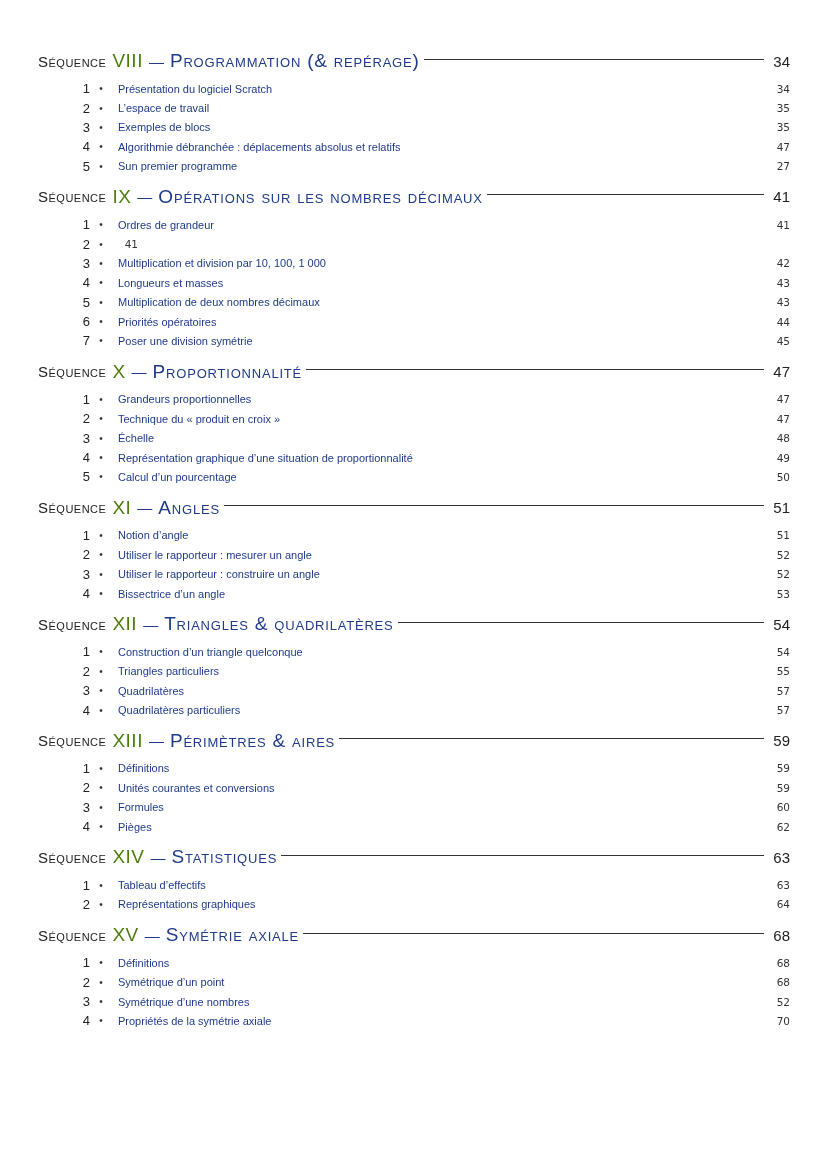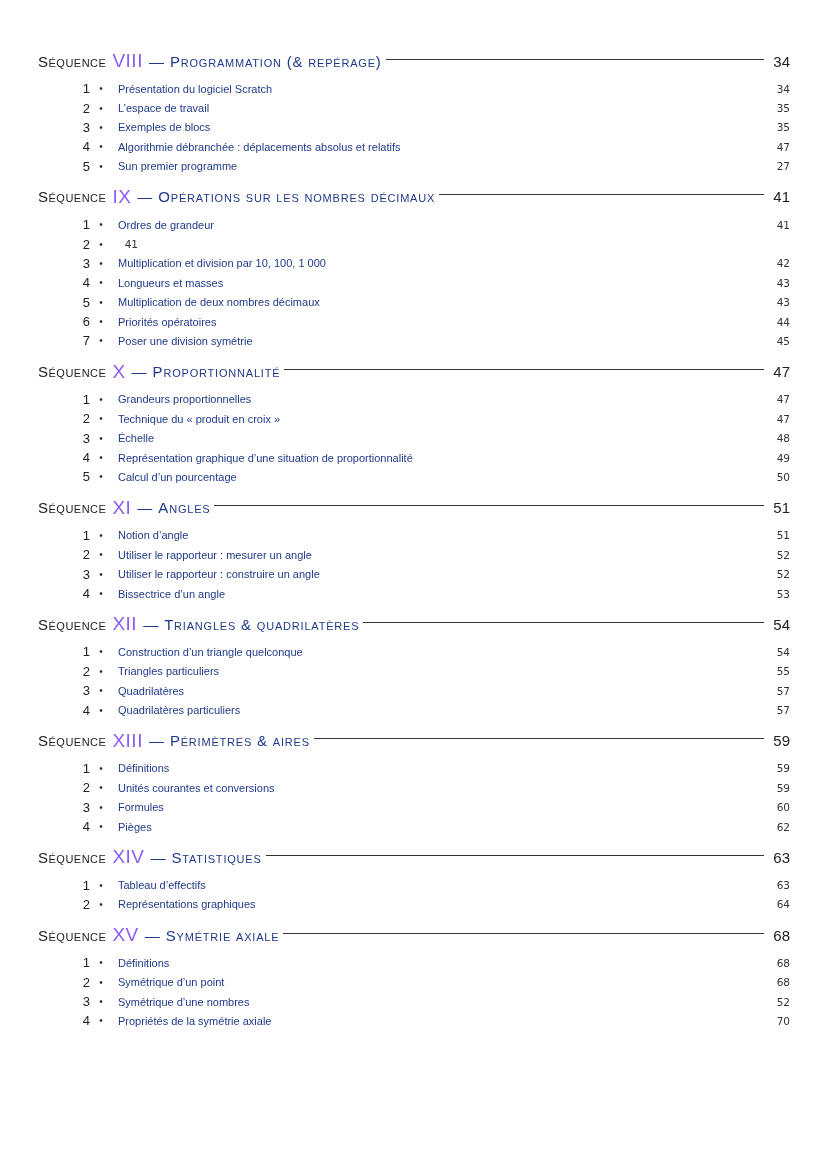--- a/index.html
+++ b/index.html
@@ -5,23 +5,23 @@
   html, body { margin: 0; padding: 0; background: #ffffff; }
   body { width: 828px; height: 1171px; position: relative; overflow: hidden; }
   .page { position: absolute; left: 38px; top: 50px; width: 752px; }
   .seq { margin-bottom: 10px; }
   .seq-head {
     display: flex; align-items: center; height: 22px;
     font-family: "Liberation Sans", sans-serif;
     color: #1a1a1a;
   }
   .seq-word { font-size: 15px; font-variant: small-caps; letter-spacing: 0.5px; color: #222; }
-  .seq-num { font-size: 19px; color: #8b5cf6; margin-left: 6px; letter-spacing: 0.5px; }
+  .seq-num { font-size: 19px; color: #4d7c0f; margin-left: 6px; letter-spacing: 0.5px; }
   .seq-dash { font-size: 15px; color: #1f3a8a; margin: 0 6px; }
-  .seq-title { font-size: 15px; font-variant: small-caps; letter-spacing: 0.8px; color: #1f3a8a; }
+  .seq-title { font-size: 19px; font-variant: small-caps; letter-spacing: 0.8px; color: #1f3a8a; }
   .seq-line { flex: 1; border-bottom: 1.5px solid #333; margin: 0 4px 4px 4px; }
   .seq-page { font-size: 15px; color: #222; width: 22px; text-align: right; }
   .items { margin-top: 7px; }
   .item {
     display: flex; align-items: center; height: 19.4px;
     font-family: "Liberation Sans", sans-serif;
   }
   .item-num { width: 52px; text-align: right; font-size: 13px; color: #222; }
   .item-dot { width: 14px; text-align: center; font-size: 10px; color: #333; margin-left: 4px; }
   .item-label { flex: 1; font-size: 11px; color: #1f3a8a; margin-left: 10px; }

